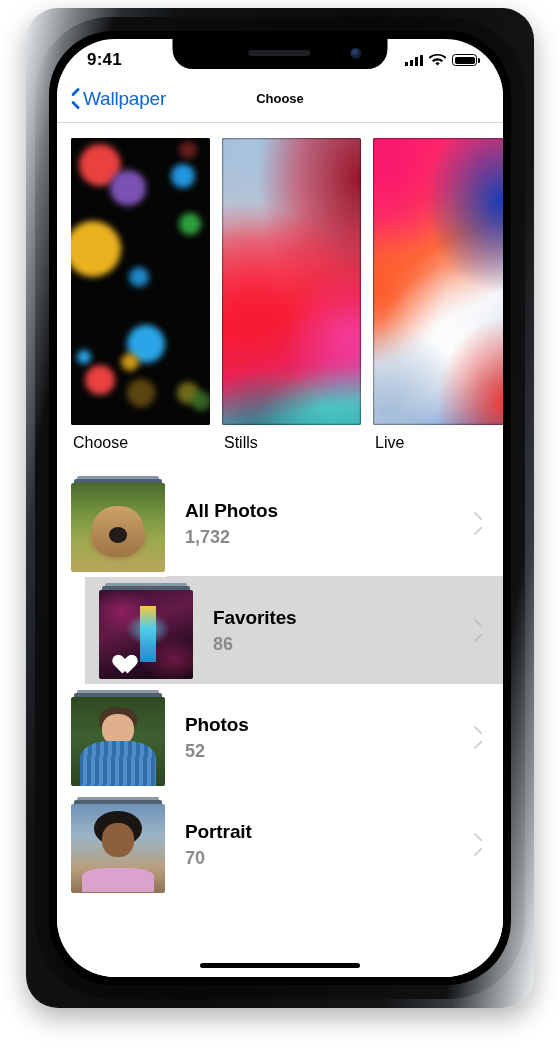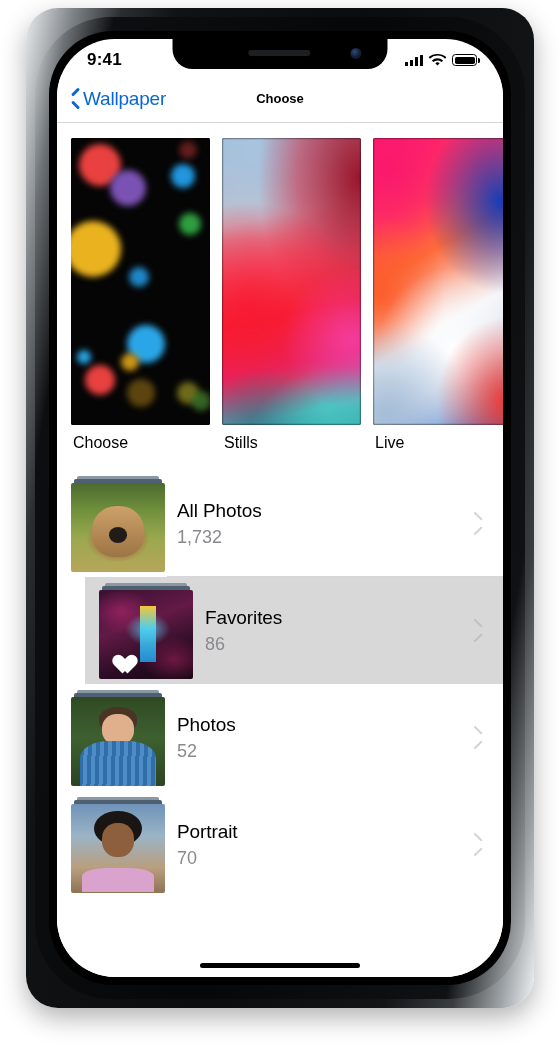--- a/index.html
+++ b/index.html
@@ -206,21 +206,21 @@
       border-radius:36% 36% 0 0; background:#e8b431; }
   
   .img-port { background:linear-gradient(180deg,#6f93b8 0%,#9bb4c6 36%,#b99e7e 72%,#8d7354 100%); }
   .img-port .afro { position:absolute; left:24%; top:8%; width:52%; height:40%;
       border-radius:50%; background:#191512; }
   .img-port .skin3 { position:absolute; left:33%; top:22%; width:34%; height:38%;
       border-radius:46%; background:#8d5f3d; }
   .img-port .tee { position:absolute; left:12%; top:72%; width:76%; height:28%;
       border-radius:34% 34% 0 0; background:#d9a3cd; }
 
-  .row-text { flex:1; padding-left:12px; }
+  .row-text { flex:1; padding-left:20px;font-weight:bold; }
   .row-title { font-size:19px; color:#000; letter-spacing:-.1px; }
   .row-count { font-size:18px; color:#8a8a8e; margin-top:5px; }
   .chev {
     width:10px; height:18px; position:relative; margin-right:22px; flex:none; opacity:.55;
   }
   .chev::before, .chev::after {
     content:""; position:absolute; left:0; width:11px; height:2px;
     background:#b0b0b4; border-radius:1.5px;
   }
   .chev::before { top:4px;  transform:rotate(45deg);  transform-origin:right center; }

